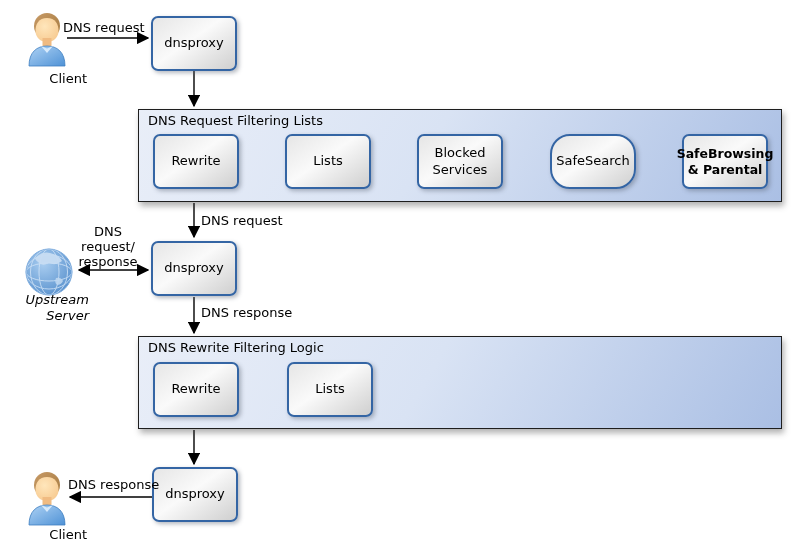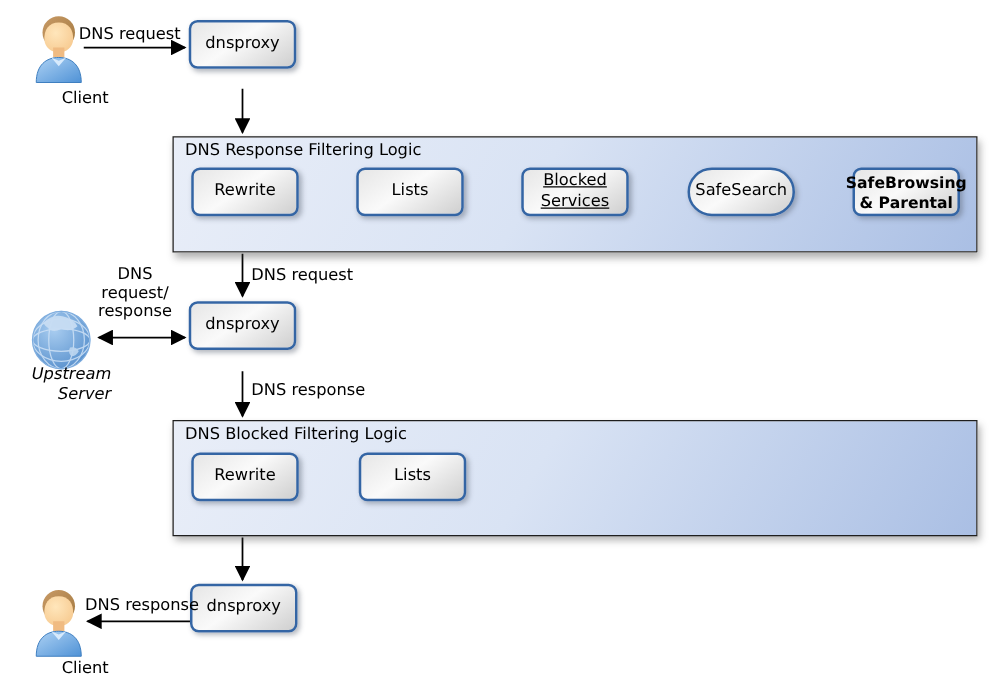--- a/index.html
+++ b/index.html
@@ -17,21 +17,21 @@
   }
   .arrows-layer {
     position: absolute;
     left: 0; top: 0;
     width: 797px; height: 558px;
     pointer-events: none;
   }
   .node {
     position: absolute;
     width: 86px;
-    height: 39px;
+    height: 55px;
     border: 2px solid #3465a4;
     border-radius: 7px;
     background: linear-gradient(145deg, #e6e6e6 0%, #fafafa 45%, #cfcfcf 100%);
     box-shadow: 2px 2px 4px rgba(90,100,115,0.45);
     display: flex;
     align-items: center;
     justify-content: center;
     text-align: center;
     font-size: 13px;
     line-height: 1.25;
@@ -123,41 +123,41 @@
   </svg>
   <div class="actor-label" style="left:7px; top:71px; width:80px;">Client</div>
 
   <div class="edge-label" style="left:63px; top:20px;">DNS request</div>
 
   <div class="node" style="left:151px; top:16px;">
     <span>dnsproxy</span>
   </div>
 
   <div class="group" style="top:109px;">
-    <div class="group-title">DNS Response Filtering Logic</div>
+    <div class="group-title">DNS Request Filtering Lists</div>
   </div>
   <div class="node step" style="left:153px; top:134px;">
     <span>Rewrite</span>
   </div>
   <div class="node step" style="left:285px; top:134px;">
     <span>Lists</span>
   </div>
-  <div class="node step" style="left:417px; top:134px;text-decoration:underline;">
+  <div class="node step" style="left:417px; top:134px;">
     <span>Blocked Services</span>
   </div>
   <div class="node step" style="left:550px; top:134px;border-radius:20px;">
     <span>SafeSearch</span>
   </div>
   <div class="node step" style="left:682px; top:134px; font-size:12.5px;font-weight:bold;">
     <span>SafeBrowsing &amp; Parental</span>
   </div>
 
   <div class="edge-label" style="left:201px; top:213px;">DNS request</div>
 
-  <div class="edge-label wrap" style="left:72px; top:212px; width:72px; line-height:15px;">DNS request/ response</div>
+  <div class="edge-label wrap" style="left:72px; top:224px; width:72px; line-height:15px;">DNS request/ response</div>
 
   <svg class="icon" style="left:23px; top:246px;" width="52" height="52" viewBox="0 0 52 52">
     <defs>
       <radialGradient id="globe1" cx="0.38" cy="0.32" r="0.85">
         <stop offset="0" stop-color="#a9cdf0"></stop>
           <stop offset="1" stop-color="#4d88c8"></stop>
       </radialGradient>
     </defs>
     <circle cx="26" cy="26" r="23" fill="url(#globe1)"></circle>
     <g fill="none" stroke="#cfe2f6" stroke-width="1" opacity="0.85">
@@ -172,21 +172,21 @@
   </svg>
   <div class="actor-label" style="left:9px; top:292px; width:80px; line-height:16px;font-style:italic;">Upstream Server</div>
 
   <div class="node" style="left:151px; top:241px;">
     <span>dnsproxy</span>
   </div>
 
   <div class="edge-label" style="left:201px; top:305px;">DNS response</div>
 
   <div class="group" style="top:336px;">
-    <div class="group-title">DNS Blocked Filtering Logic</div>
+    <div class="group-title">DNS Rewrite Filtering Logic</div>
   </div>
   <div class="node step" style="left:153px; top:362px;">
     <span>Rewrite</span>
   </div>
   <div class="node step" style="left:287px; top:362px;">
     <span>Lists</span>
   </div>
 
   <div class="node" style="left:152px; top:467px;">
     <span>dnsproxy</span>

